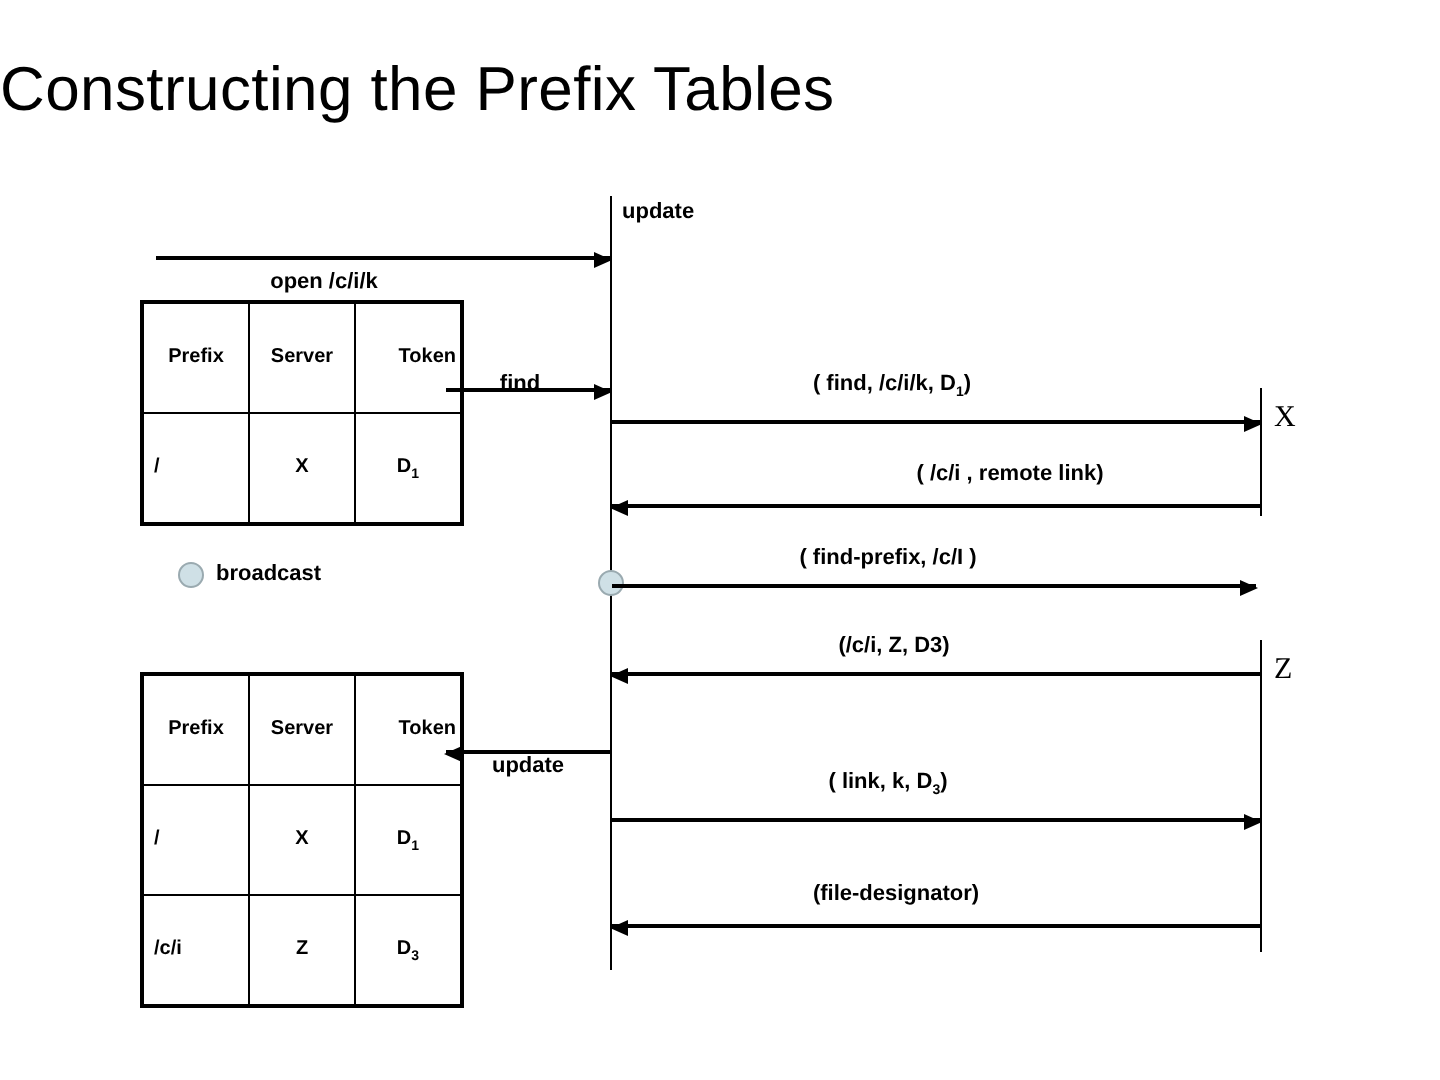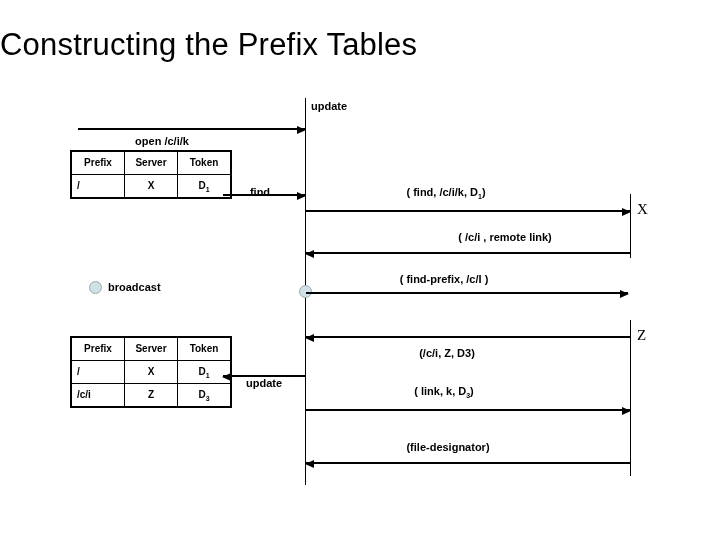--- a/index.html
+++ b/index.html
@@ -95,30 +95,30 @@
   }
   .ptable table {
     border-collapse: collapse;
     border: 2.4px solid #000;
   }
   .ptable td, .ptable th {
     border: 1.2px solid #000;
     font-size: 10px;
     font-weight: bold;
     height: 22px;
-    padding: 0 2px;
+    padding: 16px 2px;
     text-align: center;
     vertical-align: middle;
     line-height: 12px;
     margin-top: 36px;
   }
   .ptable th { font-weight: bold; }
   .ptable .col-prefix { width: 48px; }
   .ptable .col-server { width: 48px; }
-  .ptable .col-token  { width: 48px; }
+  .ptable .col-token  { width: 48px; text-align: right; }
   .ptable td.lcell { text-align: left; padding-left: 5px; }
   .sub {
     font-size: 7px;
     vertical-align: sub;
     line-height: 0;
   }
   
   .bcast-dot {
     position: absolute;
     width: 13px;
@@ -195,21 +195,21 @@
   <div class="bcast-dot" style="left:299px; top:285px;"></div>
 
   <div class="msg" style="left:306px; top:292px; width:322px;">
     <span class="arrowhead right"></span>
   </div>
   <div class="msg-label centered" style="left:444px; top:273px;text-align:right;">( find-prefix, /c/I )</div>
 
   <div class="msg" style="left:306px; top:336px; width:324px;">
     <span class="arrowhead left"></span>
   </div>
-  <div class="msg-label centered" style="left:447px; top:317px;margin-top:30px;">(/c/i, Z, D3)</div>
+  <div class="msg-label centered" style="left:447px; top:317px;">(/c/i, Z, D3)</div>
 
   <div class="ptable" style="left:70px; top:336px;">
     <table>
       <tbody>
           <tr>
         <th class="col-prefix">Prefix</th>
         <th class="col-server">Server</th>
         <th class="col-token">Token</th>
       </tr>
       <tr>

